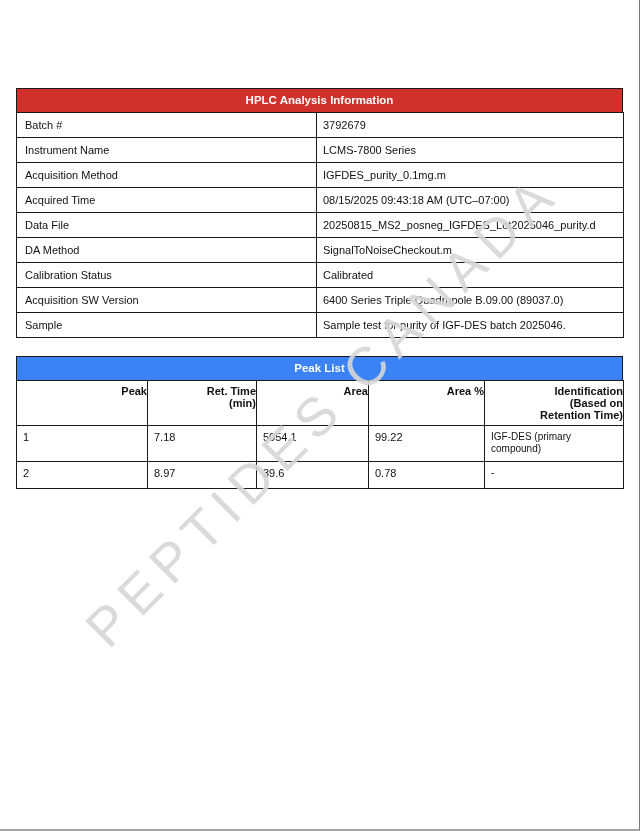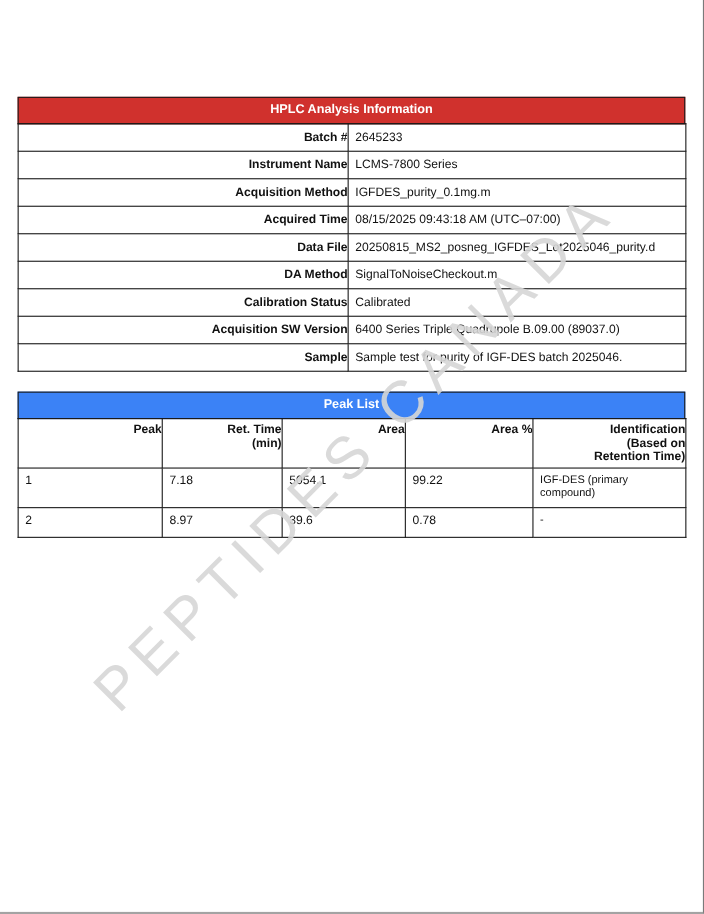--- a/index.html
+++ b/index.html
@@ -34,21 +34,21 @@
     font-size:11px;
   }
   td,th{
     border:1px solid #1a1a1a;
     padding:0 0 0 6px;
     overflow:hidden;
     white-space:nowrap;
   }
   
   .info-table td{height:24px;vertical-align:middle;}
-  .info-table .label-cell{font-weight:bold;padding-left:8px;text-align:right;}
+  .info-table .label-cell{font-weight:normal;padding-left:8px;}
   .info-table col.c-label{width:300px;}
   .info-table col.c-value{width:307px;}
   
   .peak-table col.c0{width:131px;}
   .peak-table col.c1{width:109px;}
   .peak-table col.c2{width:112px;}
   .peak-table col.c3{width:116px;}
   .peak-table col.c4{width:139px;}
   .peak-table th{
     height:40px;
@@ -91,21 +91,21 @@
     <div class="tbl-title" style="background: rgb(208, 49, 45);">HPLC Analysis Information</div>
 
     <table class="info-table">
       <colgroup>
           <col class="c-label">
           <col class="c-value">
         </colgroup>
       <tbody id="info-rows">
           <tr>
             <td class="label-cell">Batch #</td>
-            <td>2645233</td>
+            <td>3792679</td>
           </tr>
           <tr>
             <td class="label-cell">Instrument Name</td>
             <td>LCMS-7800 Series</td>
           </tr>
           <tr>
             <td class="label-cell">Acquisition Method</td>
             <td>IGFDES_purity_0.1mg.m</td>
           </tr>
           <tr>

